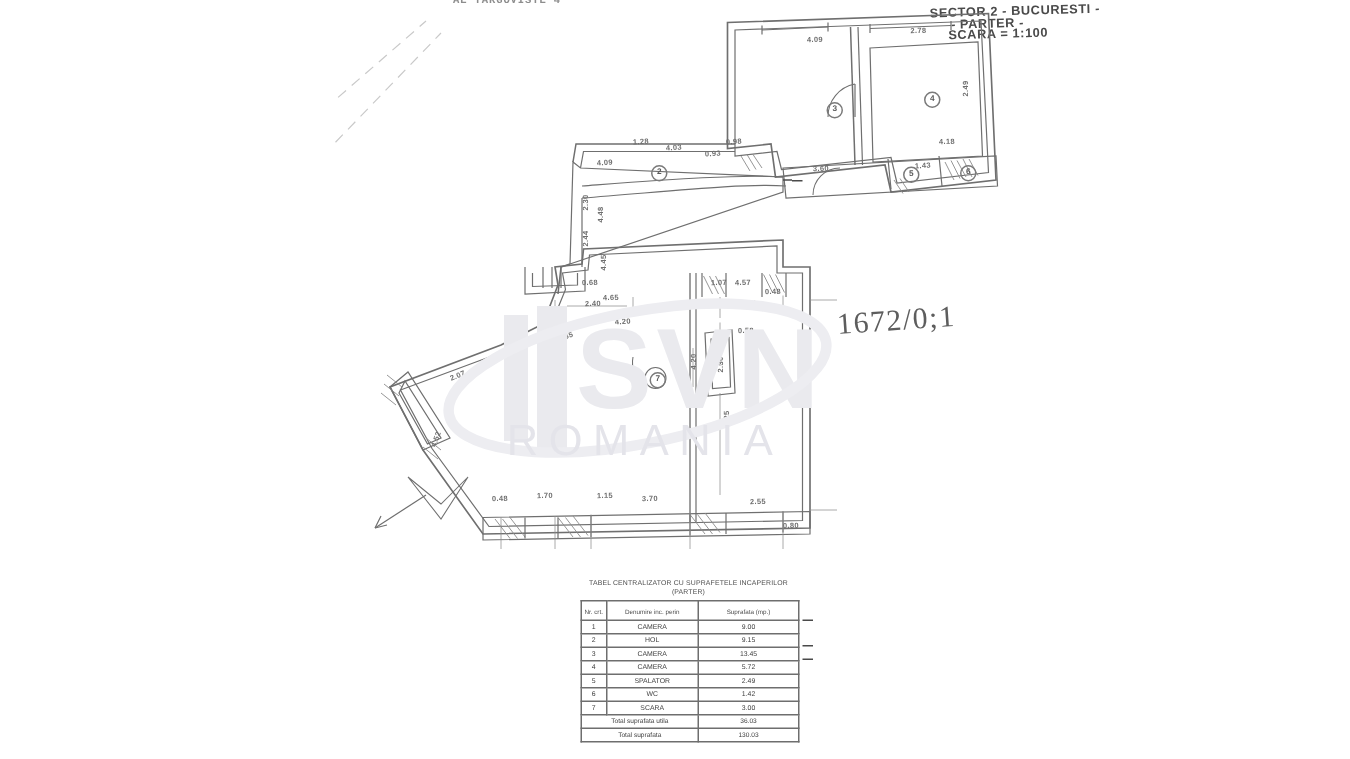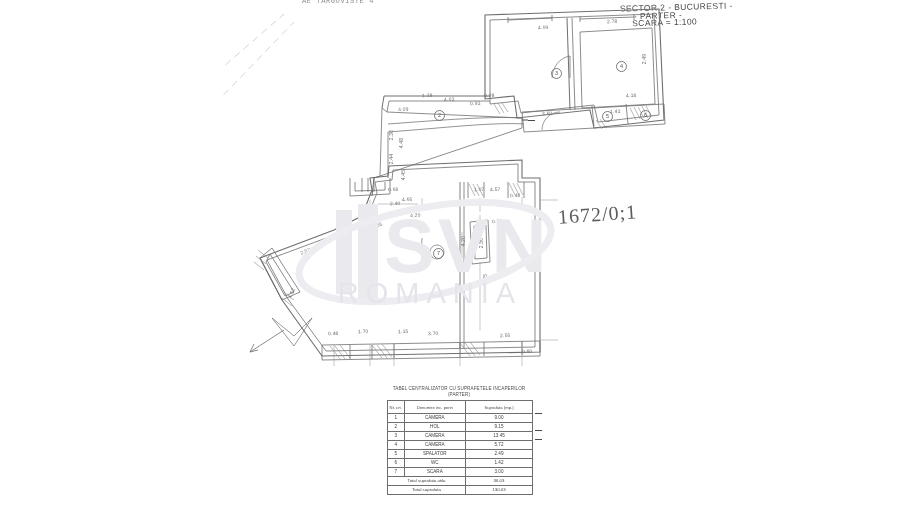--- a/index.html
+++ b/index.html
@@ -5,21 +5,21 @@
   html,body{margin:0;padding:0;background:#ffffff;}
   body{width:900px;height:506px;overflow:hidden;position:relative;
        font-family:"Liberation Sans",sans-serif;}
 
   .page{position:absolute;inset:0;background:#ffffff;}
 
   
   .wm{position:absolute;left:0;top:0;width:900px;height:506px;pointer-events:none;}
 
   
-  .plate{position:absolute;left:222px;top:0px;width:460px;height:504px;}
+  .plate{position:absolute;left:222px;top:0px;width:460px;height:504px;font-weight:bold;}
 
   
   .hdr-faint{position:absolute;left:300px;top:-2px;font-size:7px;color:#8d8d8d;
              letter-spacing:.6px;white-space:nowrap;font-family:"Liberation Mono",monospace;}
   .hdr-hand{position:absolute;left:398px;top:4px;font-size:8.5px;color:#4a4a4a;
             white-space:nowrap;line-height:7.5px;font-family:"Liberation Sans",sans-serif;
             transform:rotate(-1.6deg);letter-spacing:.4px;}
   .hdr-hand .l2{display:block;padding-left:14px;}
   .hdr-hand .l3{display:block;padding-left:12px;}
 

